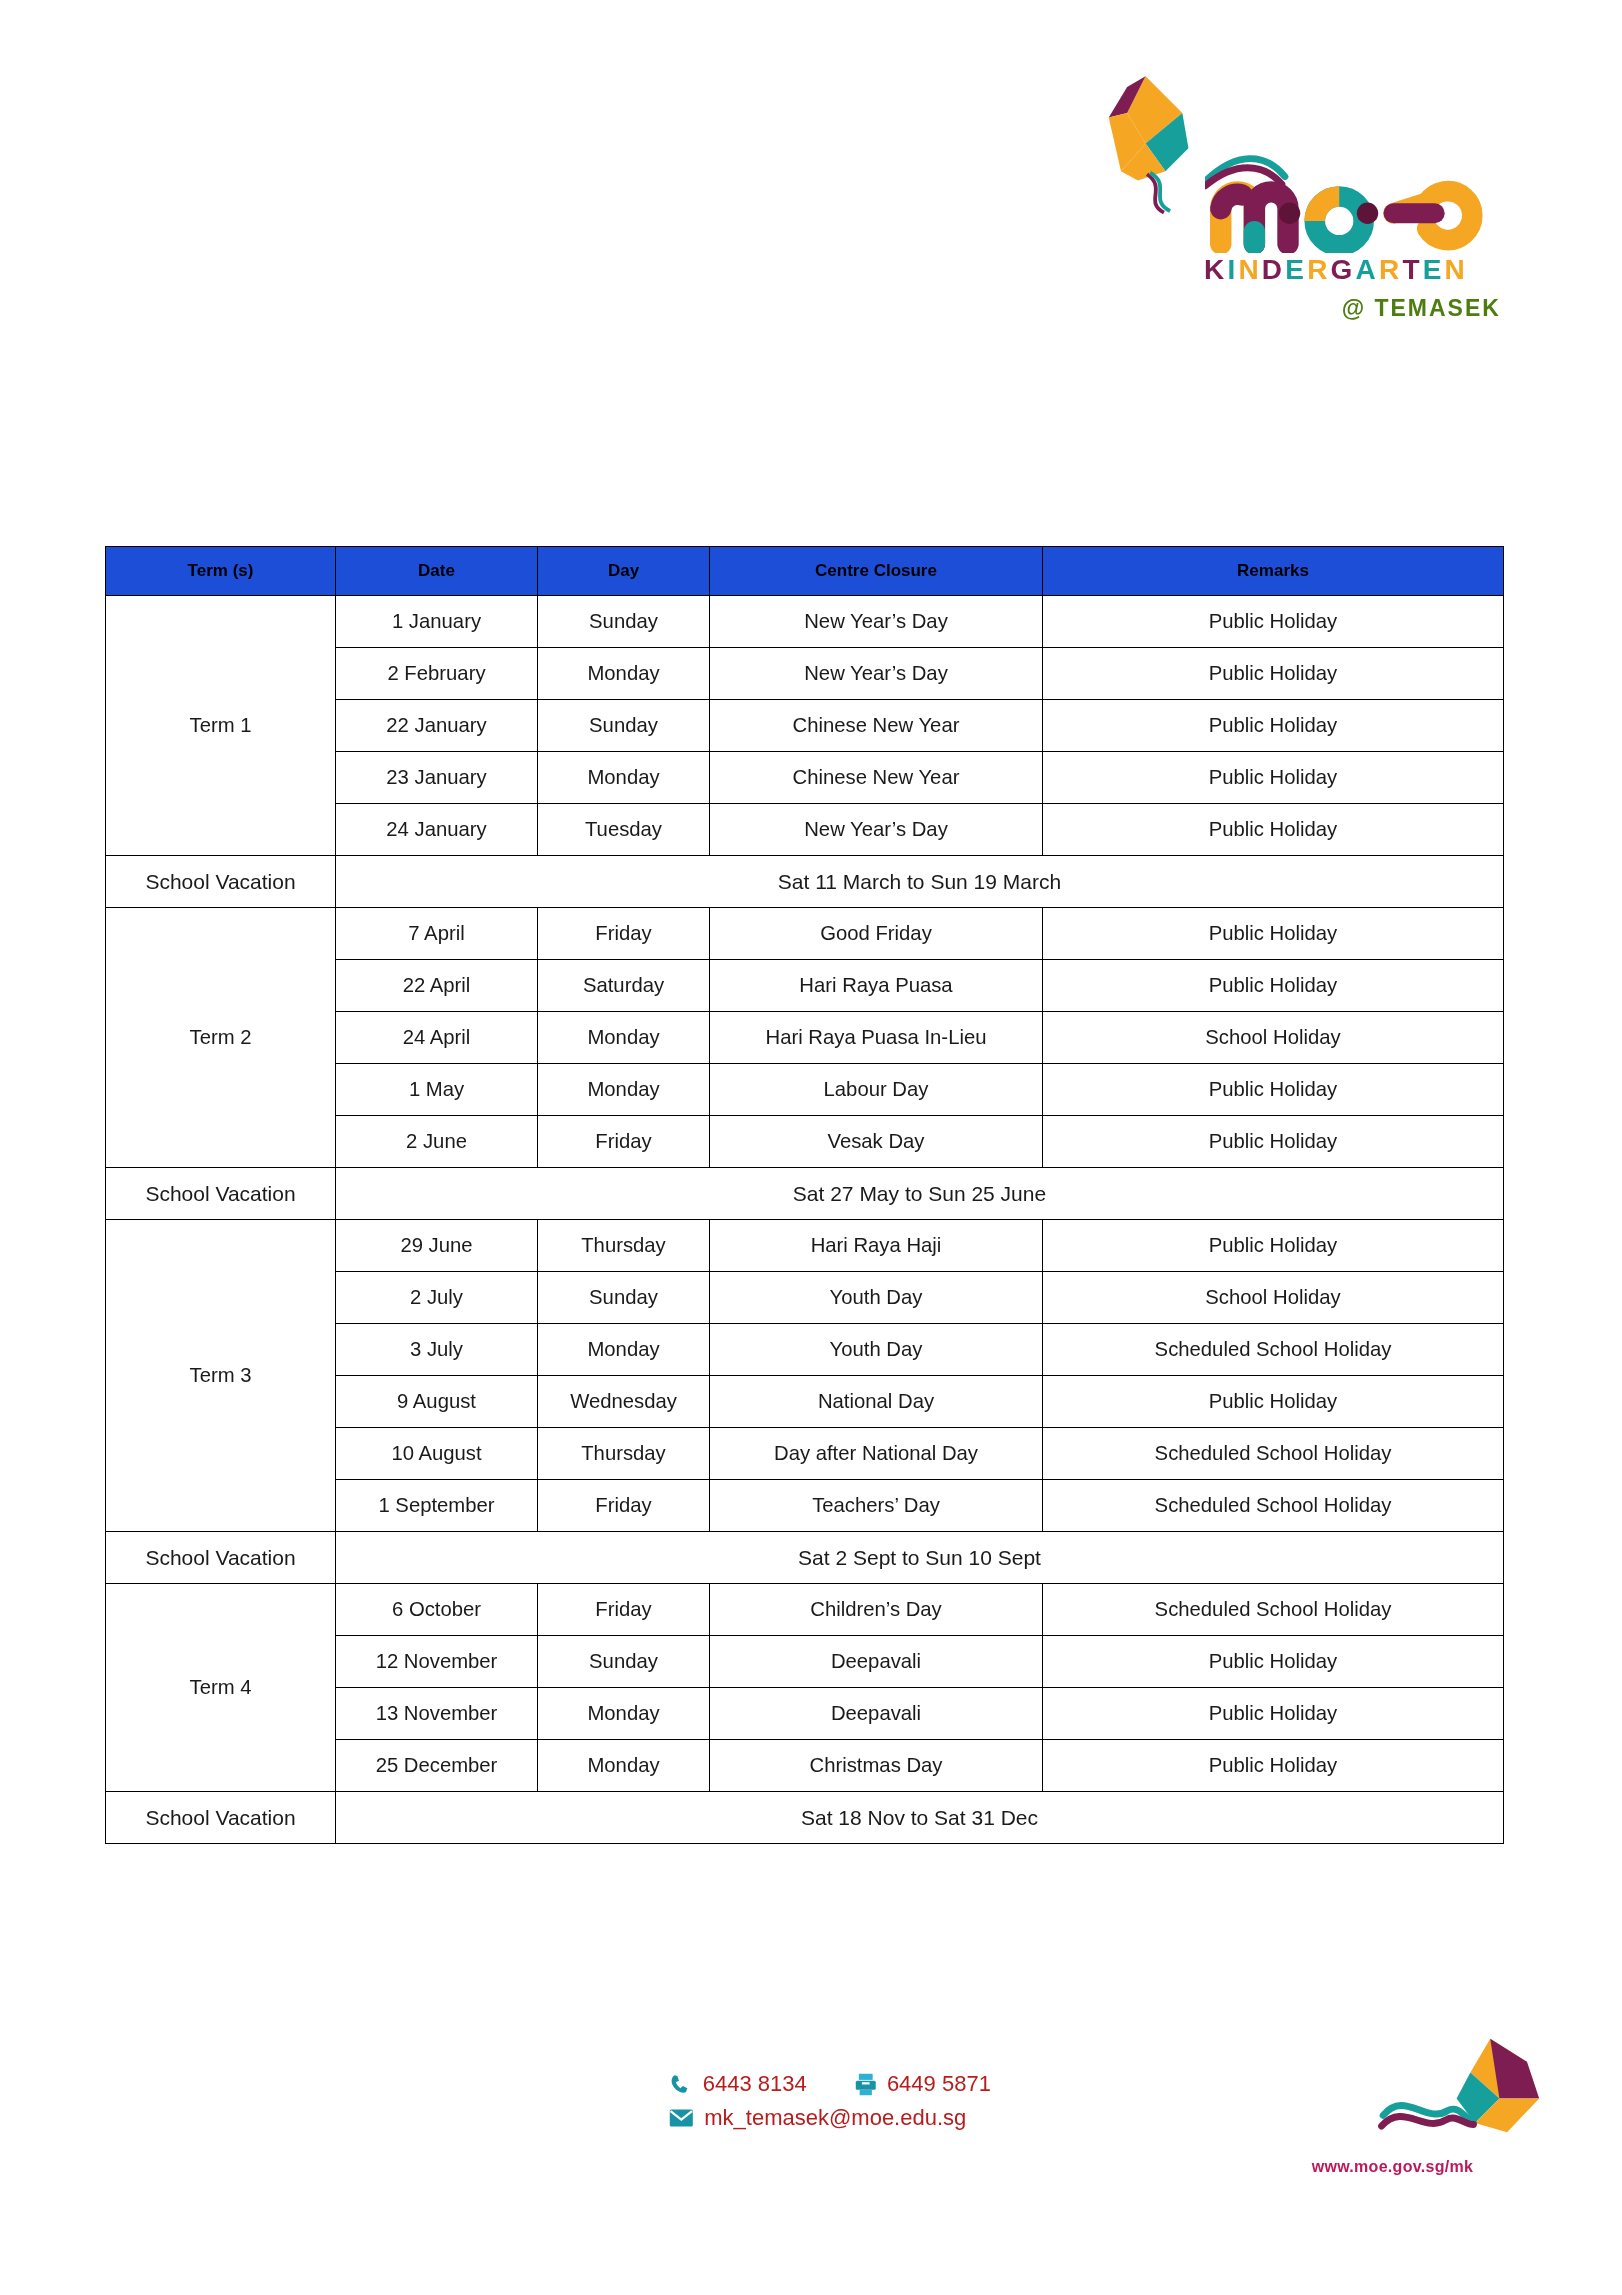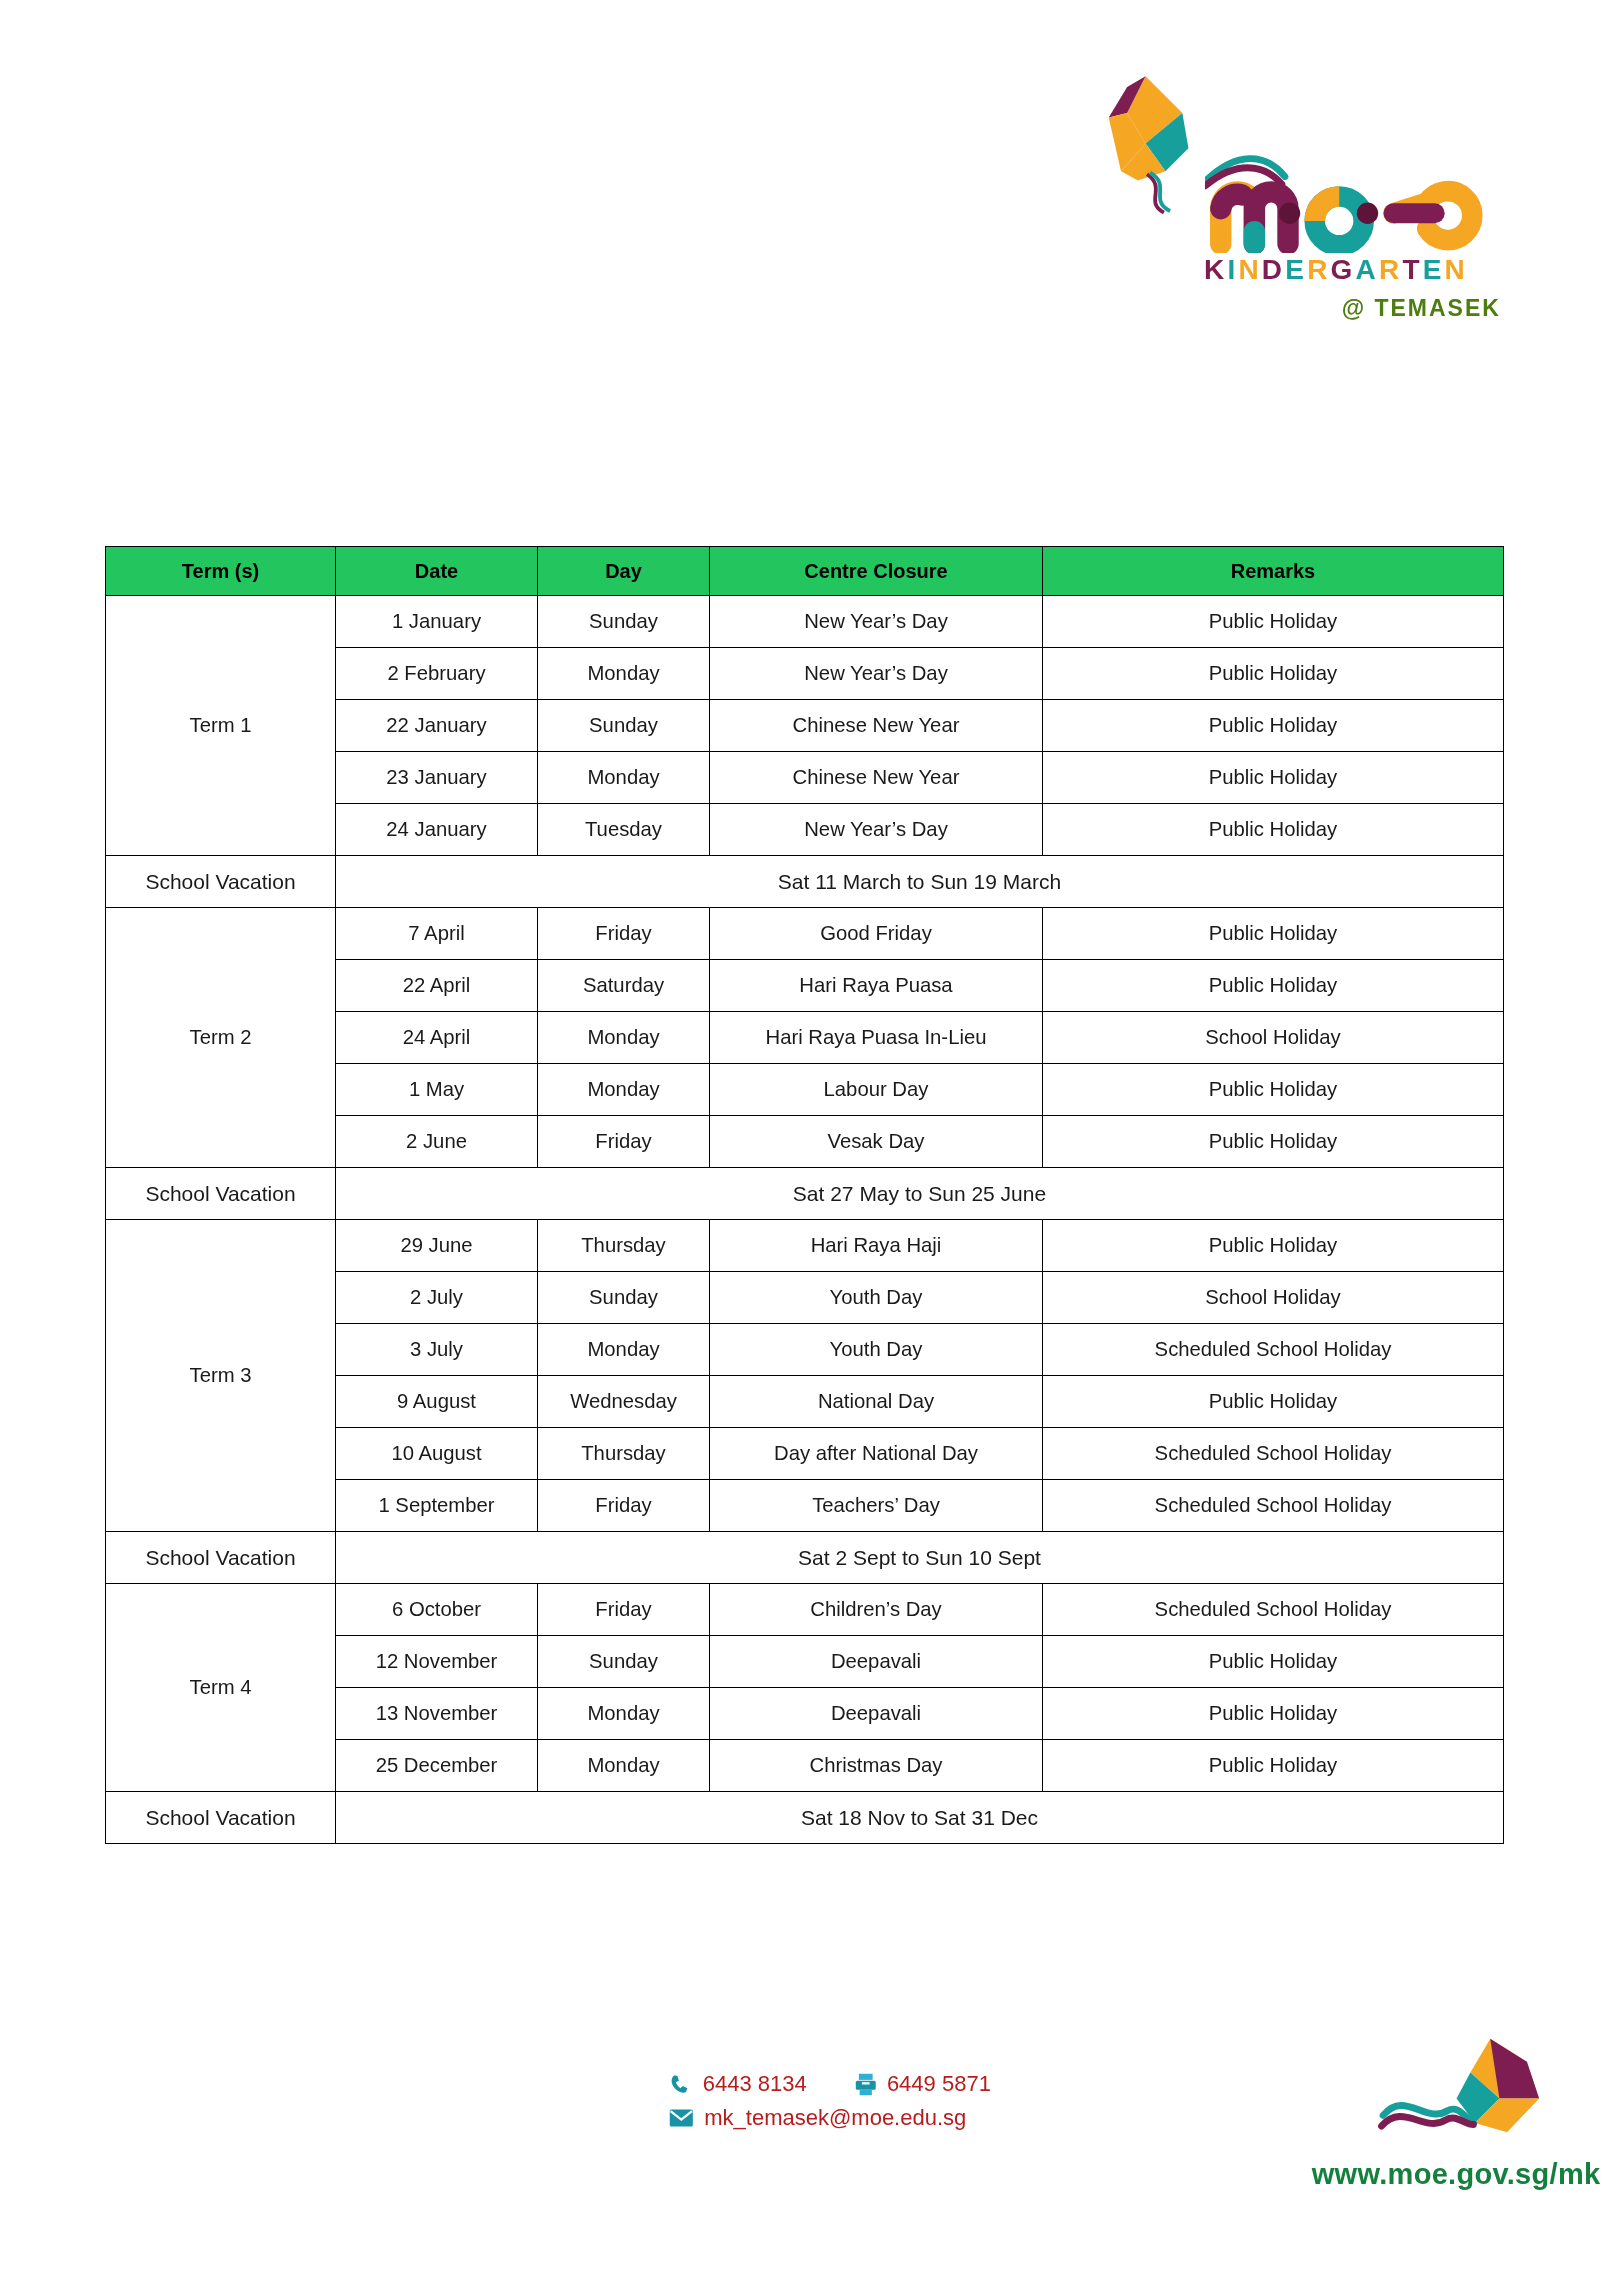--- a/index.html
+++ b/index.html
@@ -74,23 +74,23 @@
   table.schedule th,
   table.schedule td {
     border: 0.8px solid #000000;
     text-align: center;
     vertical-align: middle;
     font-size: 20.3px;
     color: #1a1a1a;
     padding: 0 4.6px;
   }
   table.schedule thead th {
-    background: #22c55e;
+    background: #1d4ed8;
     font-weight: bold;
-    font-size: 20px;
+    font-size: 17px;
     color: #000000;
     height: 48px;
     border: 1.5px solid #000000;
   }
   table.schedule tbody td {
     height: 51px;
     background: #ffffff;
   }
   td.term-cell {
     font-size: 21px;
@@ -176,23 +176,23 @@
     position: absolute;
     left: 1304px;
     top: 0px;
     width: 246px;
     height: 176px;
   }
   .footer-web-url {
     position: absolute;
     left: 7.7px;
     top: 133px;
-    font-size: 29px;
+    font-size: 16px;
     font-weight: bold;
-    color: #15803d;
+    color: #be185d;
     letter-spacing: 0.3px;
     white-space: nowrap;
   }
   .icon { flex: none; display: inline-block; line-height: 0; }
 </style>
 </head>
 <body>
 
 <div class="page-header">
   <div class="logo-wrap">

